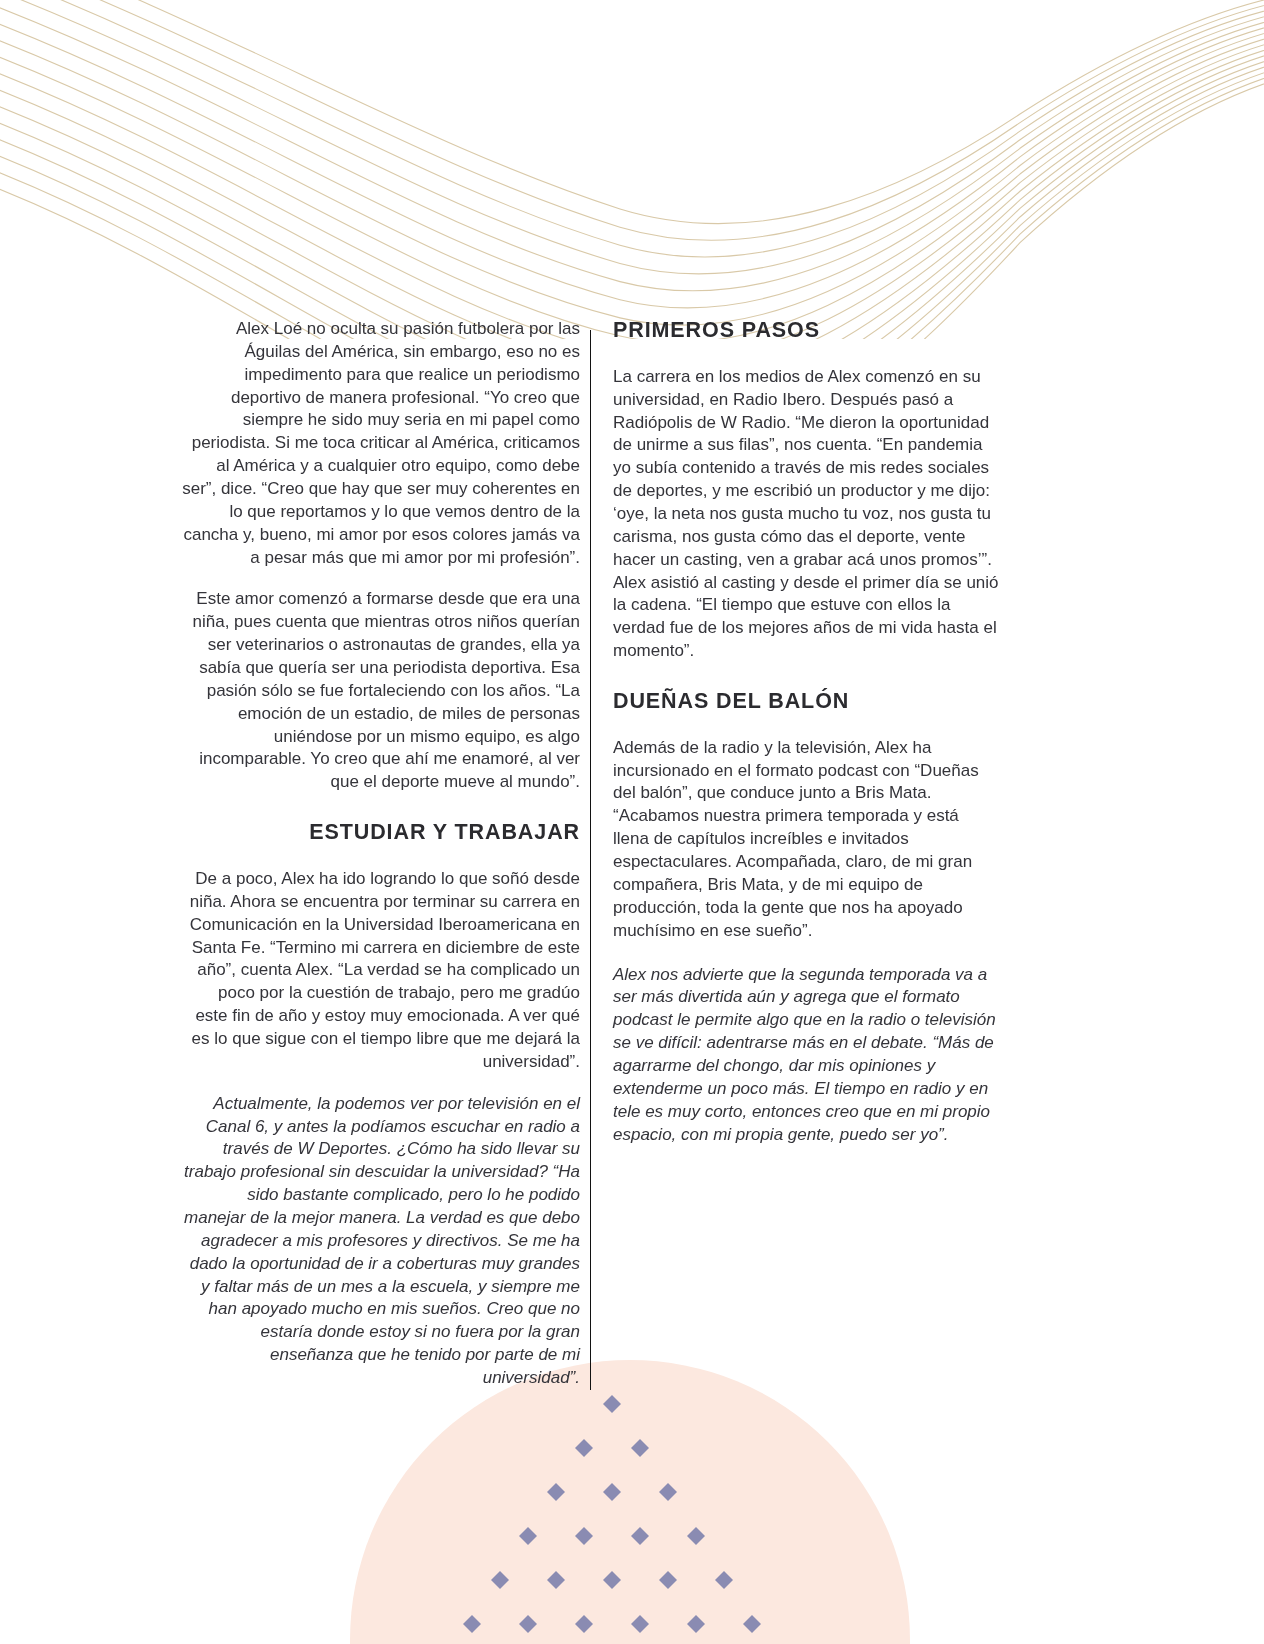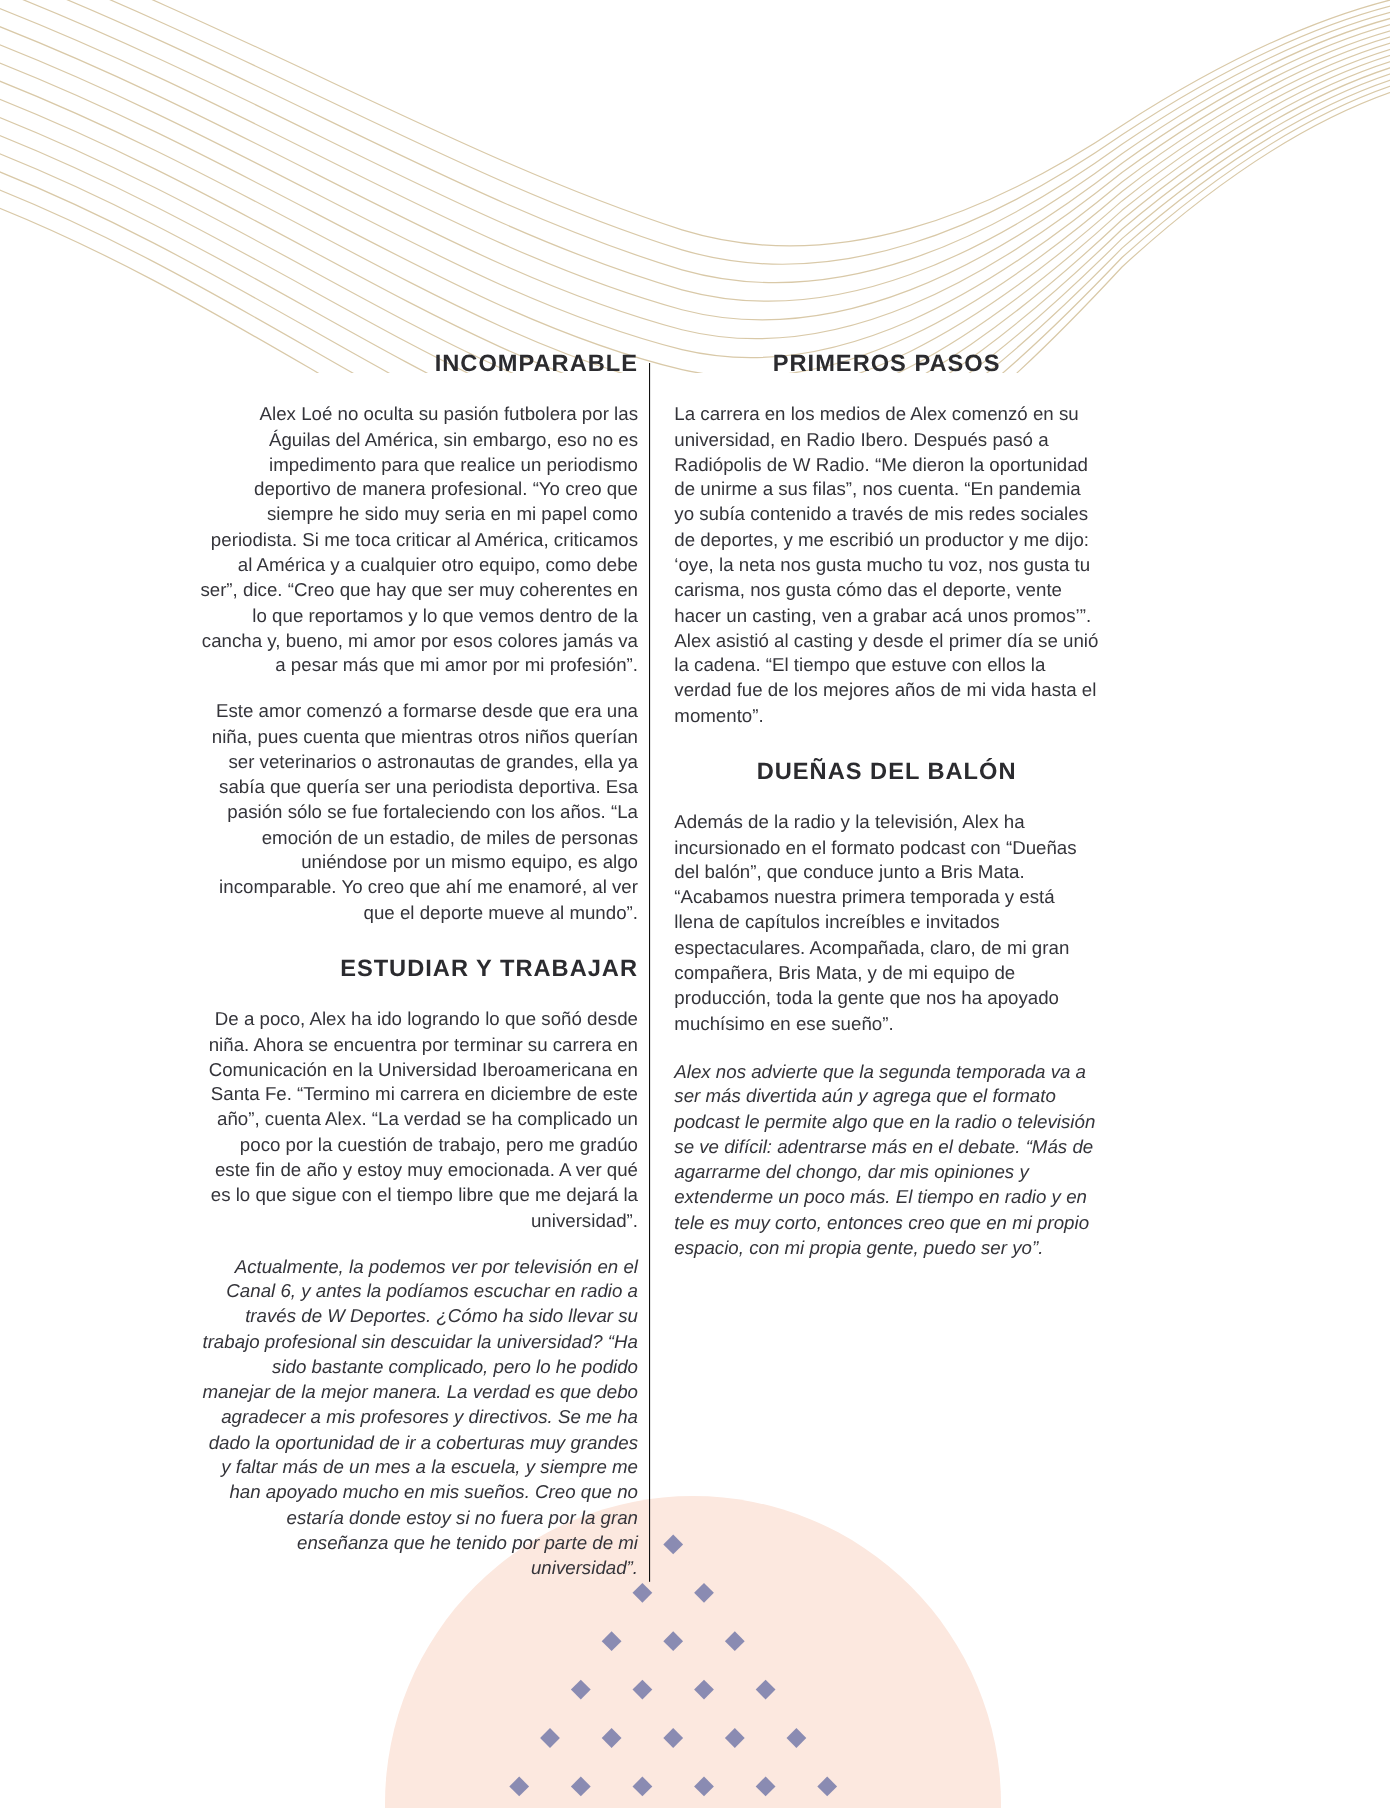--- a/index.html
+++ b/index.html
@@ -73,21 +73,21 @@
   h2.section-head {
     font-family: "Liberation Sans", sans-serif;
     font-size: 21.5px;
     font-weight: 600;
     letter-spacing: 0.9px;
     color: #2b2b2f;
     margin: 0 0 22px 0;
     line-height: 1.2;
   }
   .col-left h2.section-head { text-align: right; }
-  .col-right h2.section-head { text-align: center; }
+  .col-right h2.section-head { text-align: left; }
   h2.section-head.spaced-top { margin-top: 26px; }
 
   p.body-par {
     font-family: "Liberation Sans", sans-serif;
     font-size: 17px;
     line-height: 1.345;
     color: #34343a;
     margin: 0 0 19px 0;
   }
   p.body-par:last-child { margin-bottom: 0; font-style: italic; }
@@ -159,21 +159,20 @@
         <polygon points="346,407 355,416 346,425 337,416"></polygon>
         <polygon points="402,407 411,416 402,425 393,416"></polygon>
         <polygon points="458,407 467,416 458,425 449,416"></polygon>
       </g>
   </svg>
 
   <div class="article">
 
     <div class="col col-left">
 
-      <h2 class="section-head">INCOMPARABLE</h2>
       <p class="body-par">Alex Loé no oculta su pasión futbolera por las Águilas del América, sin embargo, eso no es impedimento para que realice un periodismo deportivo de manera profesional. “Yo creo que siempre he sido muy seria en mi papel como periodista. Si me toca criticar al América, criticamos al América y a cualquier otro equipo, como debe ser”, dice. “Creo que hay que ser muy coherentes en lo que reportamos y lo que vemos dentro de la cancha y, bueno, mi amor por esos colores jamás va a pesar más que mi amor por mi profesión”.</p>
       <p class="body-par">Este amor comenzó a formarse desde que era una niña, pues cuenta que mientras otros niños querían ser veterinarios o astronautas de grandes, ella ya sabía que quería ser una periodista deportiva. Esa pasión sólo se fue fortaleciendo con los años. “La emoción de un estadio, de miles de personas uniéndose por un mismo equipo, es algo incomparable. Yo creo que ahí me enamoré, al ver que el deporte mueve al mundo”.</p>
 
       <h2 class="section-head spaced-top">ESTUDIAR Y TRABAJAR</h2>
       <p class="body-par">De a poco, Alex ha ido logrando lo que soñó desde niña. Ahora se encuentra por terminar su carrera en Comunicación en la Universidad Iberoamericana en Santa Fe. “Termino mi carrera en diciembre de este año”, cuenta Alex. “La verdad se ha complicado un poco por la cuestión de trabajo, pero me gradúo este fin de año y estoy muy emocionada. A ver qué es lo que sigue con el tiempo libre que me dejará la universidad”.</p>
       <p class="body-par">Actualmente, la podemos ver por televisión en el Canal 6, y antes la podíamos escuchar en radio a través de W Deportes. ¿Cómo ha sido llevar su trabajo profesional sin descuidar la universidad? “Ha sido bastante complicado, pero lo he podido manejar de la mejor manera. La verdad es que debo agradecer a mis profesores y directivos. Se me ha dado la oportunidad de ir a coberturas muy grandes y faltar más de un mes a la escuela, y siempre me han apoyado mucho en mis sueños. Creo que no estaría donde estoy si no fuera por la gran enseñanza que he tenido por parte de mi universidad”.</p>
 
     </div>
 
     <div class="col-divider"></div>

